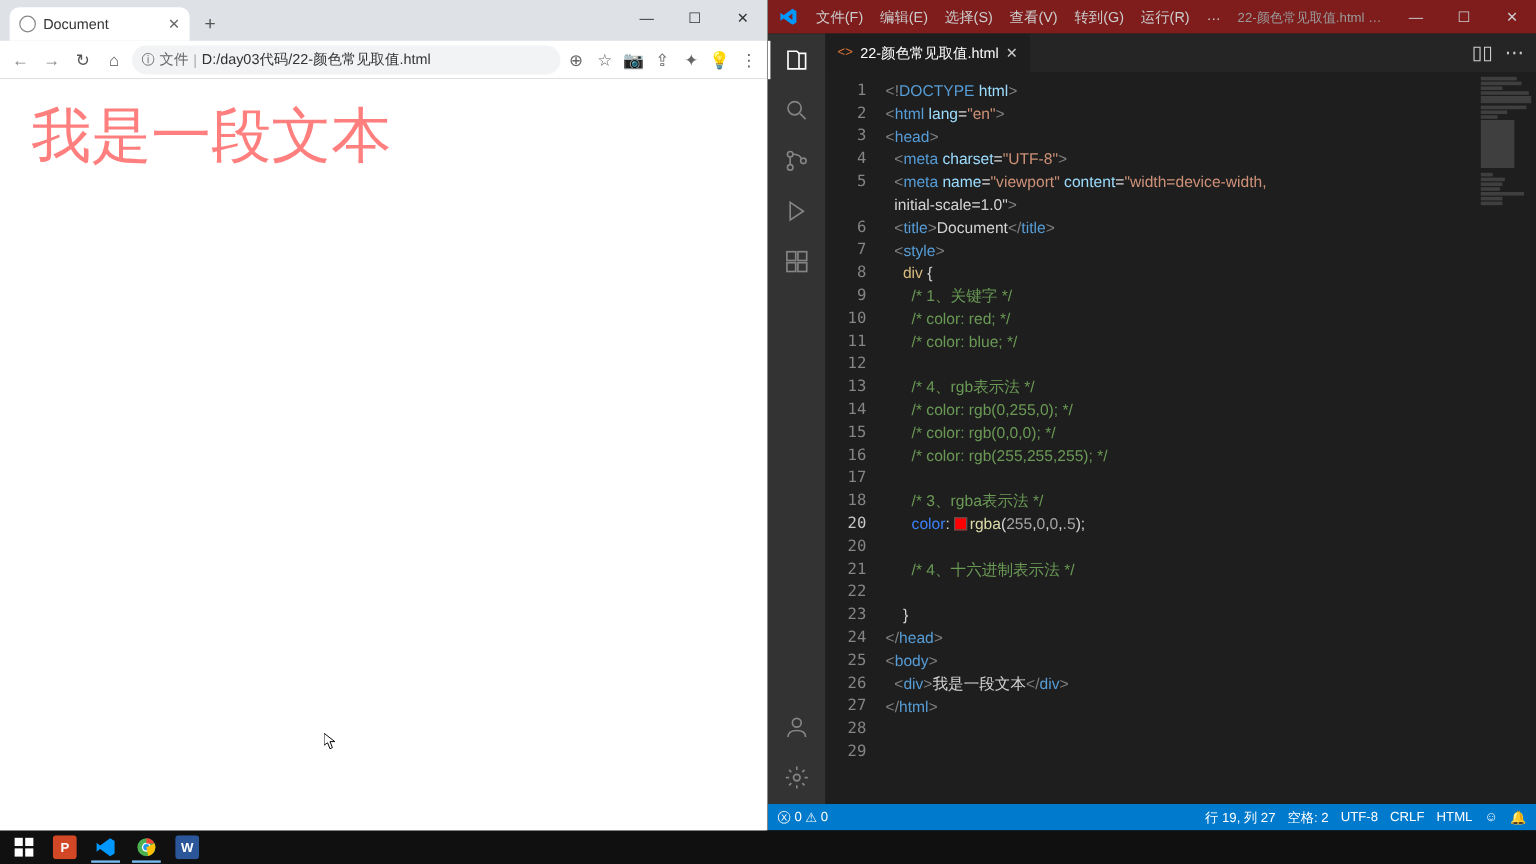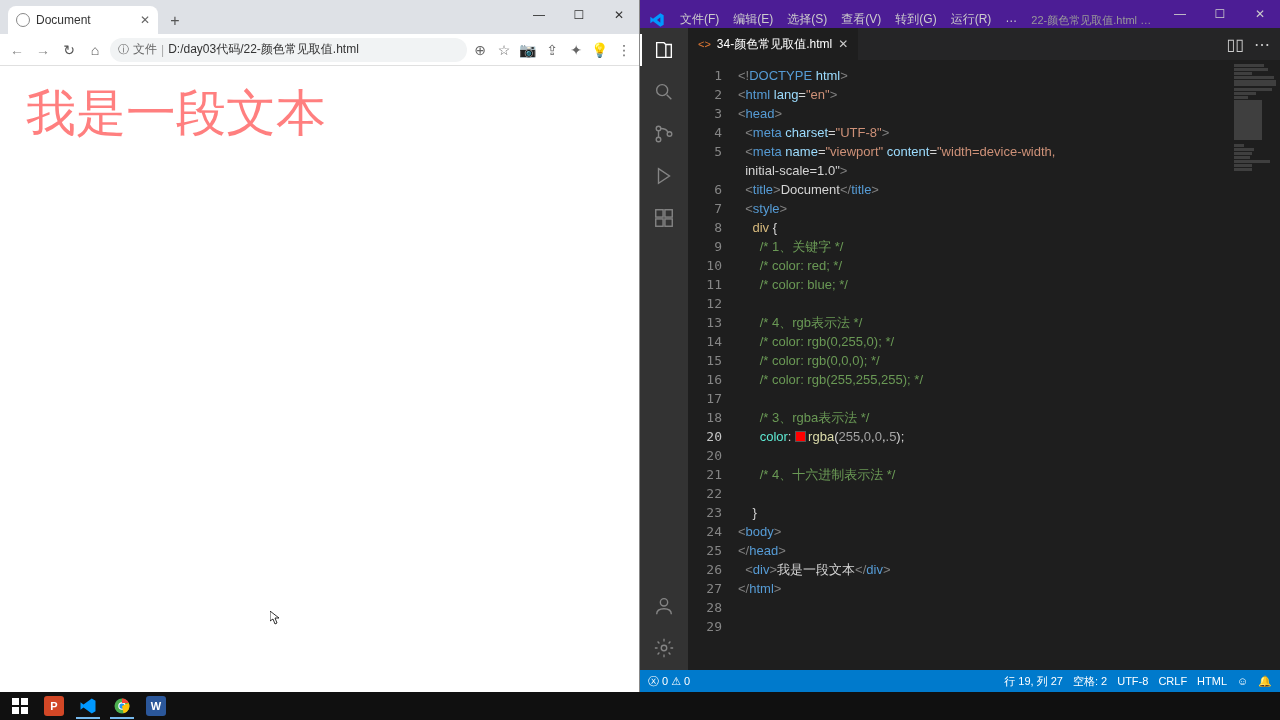--- a/index.html
+++ b/index.html
@@ -25,21 +25,21 @@
 .url-sep { color: #aaa; font-size: 12px; }
 .url-path { color: #333; font-size: 12px; }
 .toolbar-icons { display: flex; gap: 6px; align-items: center; }
 .tb-icon { width: 18px; height: 18px; display: flex; align-items: center; justify-content: center; color: #666; font-size: 14px; }
 .browser-content { flex: 1; background: #fff; position: relative; padding: 14px 26px; }
 .page-text { font-size: 50px; color: rgba(255,0,0,.5); font-weight: 400; font-family: "Microsoft YaHei", sans-serif; }
 .cursor-mark { position: absolute; left: 270px; top: 545px; width: 10px; height: 14px; }
 
 
 .vscode { width: 640px; height: 692px; background: #1e1e1e; display: flex; flex-direction: column; }
-.vs-titlebar { height: 28px; background: #4c1d95; display: flex; align-items: flex-end; color: #ccc; font-size: 12px; }
+.vs-titlebar { height: 28px; background: #7f1d1d; display: flex; align-items: center; color: #ccc; font-size: 12px; }
 .vs-logo { width: 34px; display: flex; align-items: center; justify-content: center; }
 .vs-logo svg { width: 16px; height: 16px; }
 .vs-menus { display: flex; gap: 2px; }
 .vs-menu-item { padding: 0 6px; cursor: pointer; }
 .vs-menu-more { padding: 0 6px; cursor: pointer; }
 .vs-title-center { flex: 1; text-align: center; color: #999; font-size: 11px; overflow: hidden; white-space: nowrap; text-overflow: ellipsis; padding: 0 8px; }
 .vs-winctrls { display: flex; }
 .vs-winbtn { width: 40px; height: 28px; display: flex; align-items: center; justify-content: center; color: #ccc; font-size: 12px; }
 .vs-body { flex: 1; display: flex; overflow: hidden; }
 .activitybar { width: 48px; background: #333333; display: flex; flex-direction: column; align-items: center; padding-top: 10px; gap: 18px; }
@@ -58,21 +58,21 @@
 .gutter { width: 50px; background: #1e1e1e; padding-top: 6px; }
 .line-num { height: 19px; line-height: 19px; text-align: right; padding-right: 16px; color: #858585; font-size: 13px; font-family: Consolas, monospace; }
 .line-num.current { color: #c6c6c6; }
 .code { flex: 1; padding-top: 6px; font-family: Consolas, monospace; font-size: 13px; overflow: hidden; }
 .code-line { height: 19px; line-height: 19px; white-space: pre; color: #d4d4d4; }
 .tok-bracket { color: #808080; }
 .tok-tag { color: #569cd6; }
 .tok-attr { color: #9cdcfe; }
 .tok-str { color: #ce9178; }
 .tok-comment { color: #6a9955; }
-.tok-prop { color: #5eead4; }
+.tok-prop { color: #3b82f6; }
 .tok-sel { color: #d7ba7d; }
 .tok-func { color: #dcdcaa; }
 .tok-num { color: #a3a3a3; }
 .color-swatch { display: inline-block; width: 11px; height: 11px; background: rgba(255,0,0,1); border: 1px solid #555; vertical-align: -1px; margin-right: 2px; }
 .minimap { position: absolute; right: 0; top: 0; width: 50px; height: 100%; background: #1e1e1e; opacity: 0.6; }
 .minimap-block { position: absolute; left: 4px; background: #555; }
 
 .statusbar { height: 22px; background: #007acc; display: flex; align-items: center; color: #fff; font-size: 11px; padding: 0 8px; gap: 10px; }
 .status-item { display: flex; align-items: center; gap: 3px; }
 .status-spacer { flex: 1; }
@@ -201,21 +201,21 @@
             <svg width="22" height="22" viewBox="0 0 24 24" fill="none" stroke="currentColor" stroke-width="1.5">
               <circle cx="12" cy="12" r="3"></circle>
               <path d="M12 2 v3 M12 19 v3 M2 12 h3 M19 12 h3 M5 5 l2 2 M17 17 l2 2 M19 5 l-2 2 M7 17 l-2 2"></path>
             </svg>
           </div>
       </div>
       <div class="editor-area">
         <div class="editor-tabs">
           <div class="editor-tab">
             <span class="editor-tab-icon">&lt;&gt;</span>
-            <span class="editor-tab-name">34-颜色常见取值.html</span>
+            <span class="editor-tab-name">22-颜色常见取值.html</span>
             <span class="editor-tab-close">✕</span>
           </div>
           <div class="editor-tabs-actions">
             <span>▯▯</span>
             <span>⋯</span>
           </div>
         </div>
         <div class="editor-content">
           <div class="gutter" id="gutter">
               <div class="line-num">1</div>
@@ -267,22 +267,22 @@
               <div class="code-line">      <span class="tok-comment">/* color: rgb(0,255,0); */</span></div>
               <div class="code-line">      <span class="tok-comment">/* color: rgb(0,0,0); */</span></div>
               <div class="code-line">      <span class="tok-comment">/* color: rgb(255,255,255); */</span></div>
               <div class="code-line"></div>
               <div class="code-line">      <span class="tok-comment">/* 3、rgba表示法 */</span></div>
               <div class="code-line">      <span class="tok-prop">color</span>: <span class="color-swatch"></span><span class="tok-func">rgba</span>(<span class="tok-num">255</span>,<span class="tok-num">0</span>,<span class="tok-num">0</span>,<span class="tok-num">.5</span>);</div>
               <div class="code-line"></div>
               <div class="code-line">      <span class="tok-comment">/* 4、十六进制表示法 */</span></div>
               <div class="code-line"></div>
               <div class="code-line">    }</div>
+              <div class="code-line"><span class="tok-bracket">&lt;/</span><span class="tok-tag">head</span><span class="tok-bracket">&gt;</span></div>
               <div class="code-line"><span class="tok-bracket">&lt;</span><span class="tok-tag">body</span><span class="tok-bracket">&gt;</span></div>
-              <div class="code-line"><span class="tok-bracket">&lt;/</span><span class="tok-tag">head</span><span class="tok-bracket">&gt;</span></div>
               <div class="code-line">  <span class="tok-bracket">&lt;</span><span class="tok-tag">div</span><span class="tok-bracket">&gt;</span>我是一段文本<span class="tok-bracket">&lt;/</span><span class="tok-tag">div</span><span class="tok-bracket">&gt;</span></div>
               <div class="code-line"><span class="tok-bracket">&lt;/</span><span class="tok-tag">html</span><span class="tok-bracket">&gt;</span></div>
             </div>
           <div class="minimap">
             <div class="minimap-block" style="top:4px;width:30px;height:3px"></div>
             <div class="minimap-block" style="top:8px;width:34px;height:3px"></div>
             <div class="minimap-block" style="top:12px;width:18px;height:3px"></div>
             <div class="minimap-block" style="top:16px;width:40px;height:3px"></div>
             <div class="minimap-block" style="top:20px;width:42px;height:6px"></div>
             <div class="minimap-block" style="top:28px;width:38px;height:3px"></div>

